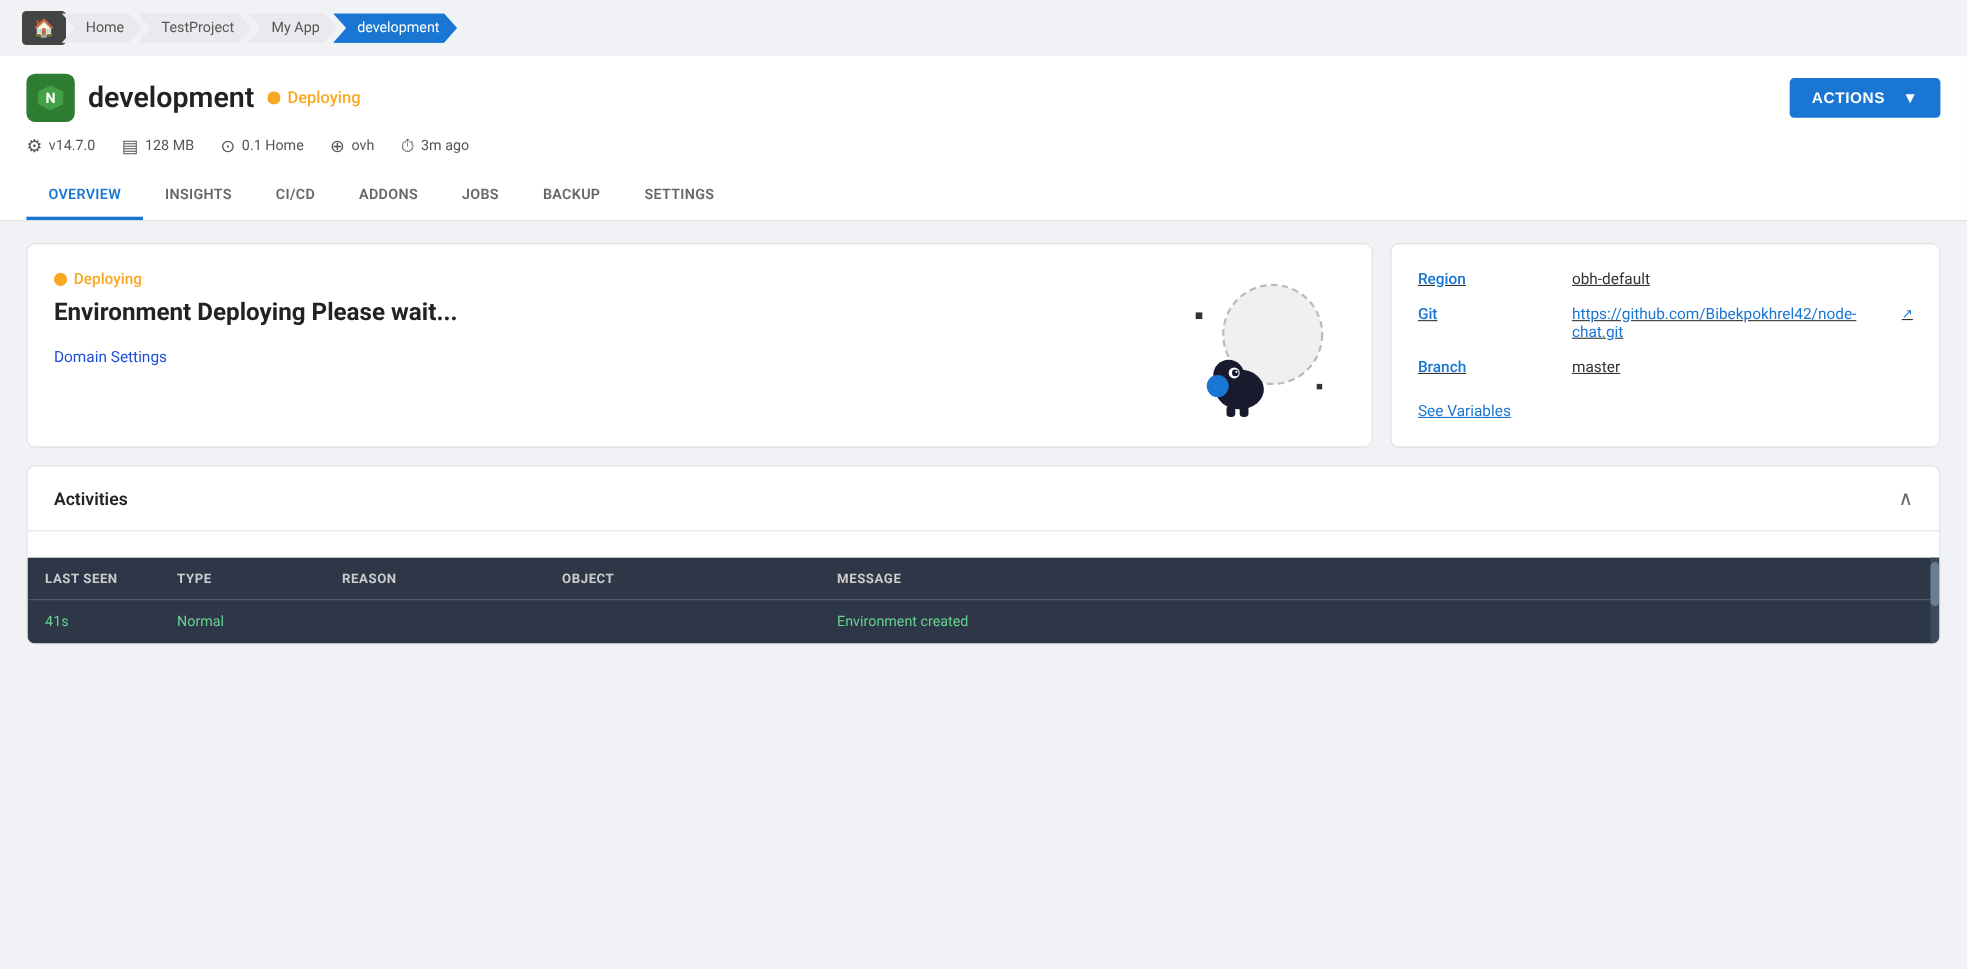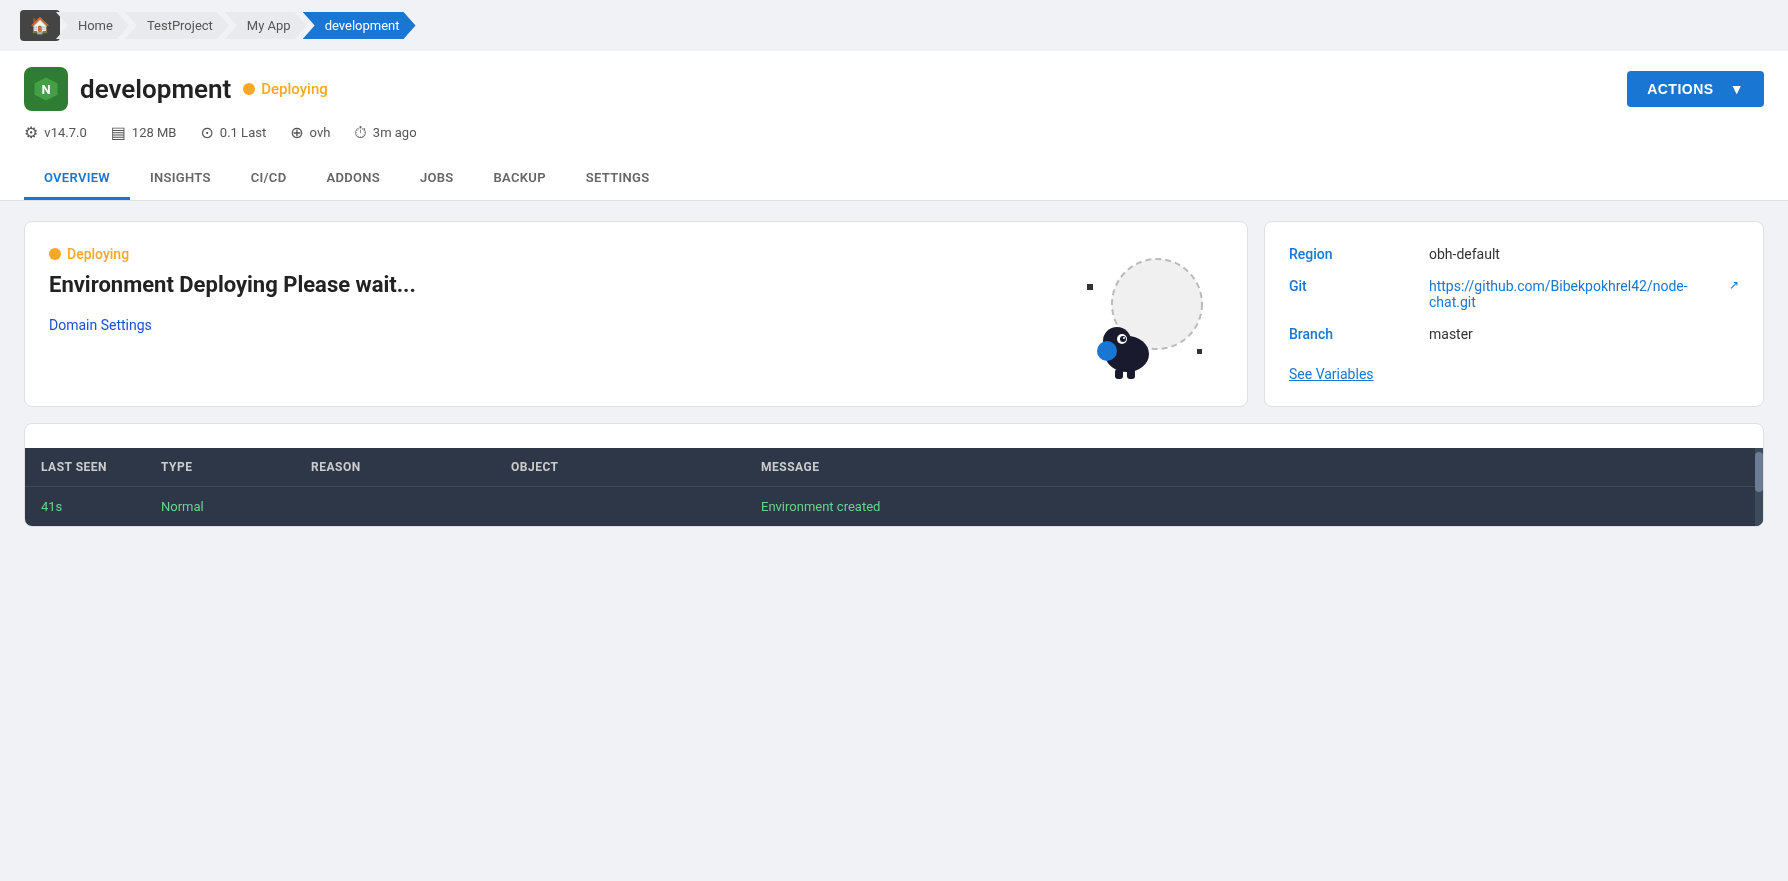--- a/index.html
+++ b/index.html
@@ -201,20 +201,21 @@
       transform: translateY(-50%);
     }
 
     
     .info-card {
       background: white;
       border-radius: 8px;
       padding: 24px;
       width: 500px;
       border: 1px solid #e0e0e0;
+      text-decoration: underline;
     }
     .info-row {
       display: flex;
       align-items: flex-start;
       margin-bottom: 16px;
       gap: 0;
     }
     .info-label {
       color: #1976d2;
       font-size: 14px;
@@ -347,21 +348,21 @@
     <div class="meta-item">
       <span class="meta-icon">⚙</span>
       <span>v14.7.0</span>
     </div>
     <div class="meta-item">
       <span class="meta-icon">▤</span>
       <span>128 MB</span>
     </div>
     <div class="meta-item">
       <span class="meta-icon">⊙</span>
-      <span>0.1 Last</span>
+      <span>0.1 Home</span>
     </div>
     <div class="meta-item">
       <span class="meta-icon">⊕</span>
       <span>ovh</span>
     </div>
     <div class="meta-item">
       <span class="meta-icon">⏱</span>
       <span>3m ago</span>
     </div>
   </div>
@@ -448,20 +449,24 @@
       <div class="info-row">
         <span class="info-label">Branch</span>
         <span class="info-value">master</span>
       </div>
       <a class="see-variables" href="#">See Variables</a>
     </div>
 
   </div>
 
   <div class="activities-section">
+    <div class="activities-header">
+      <span class="activities-title">Activities</span>
+      <span class="collapse-icon">∧</span>
+    </div>
 
     <div style="position:relative;">
       <div class="table-header">
         <div class="th">
           <span>LAST SEEN</span>
         </div>
         <div class="th">
           <span>TYPE</span>
         </div>
         <div class="th">

